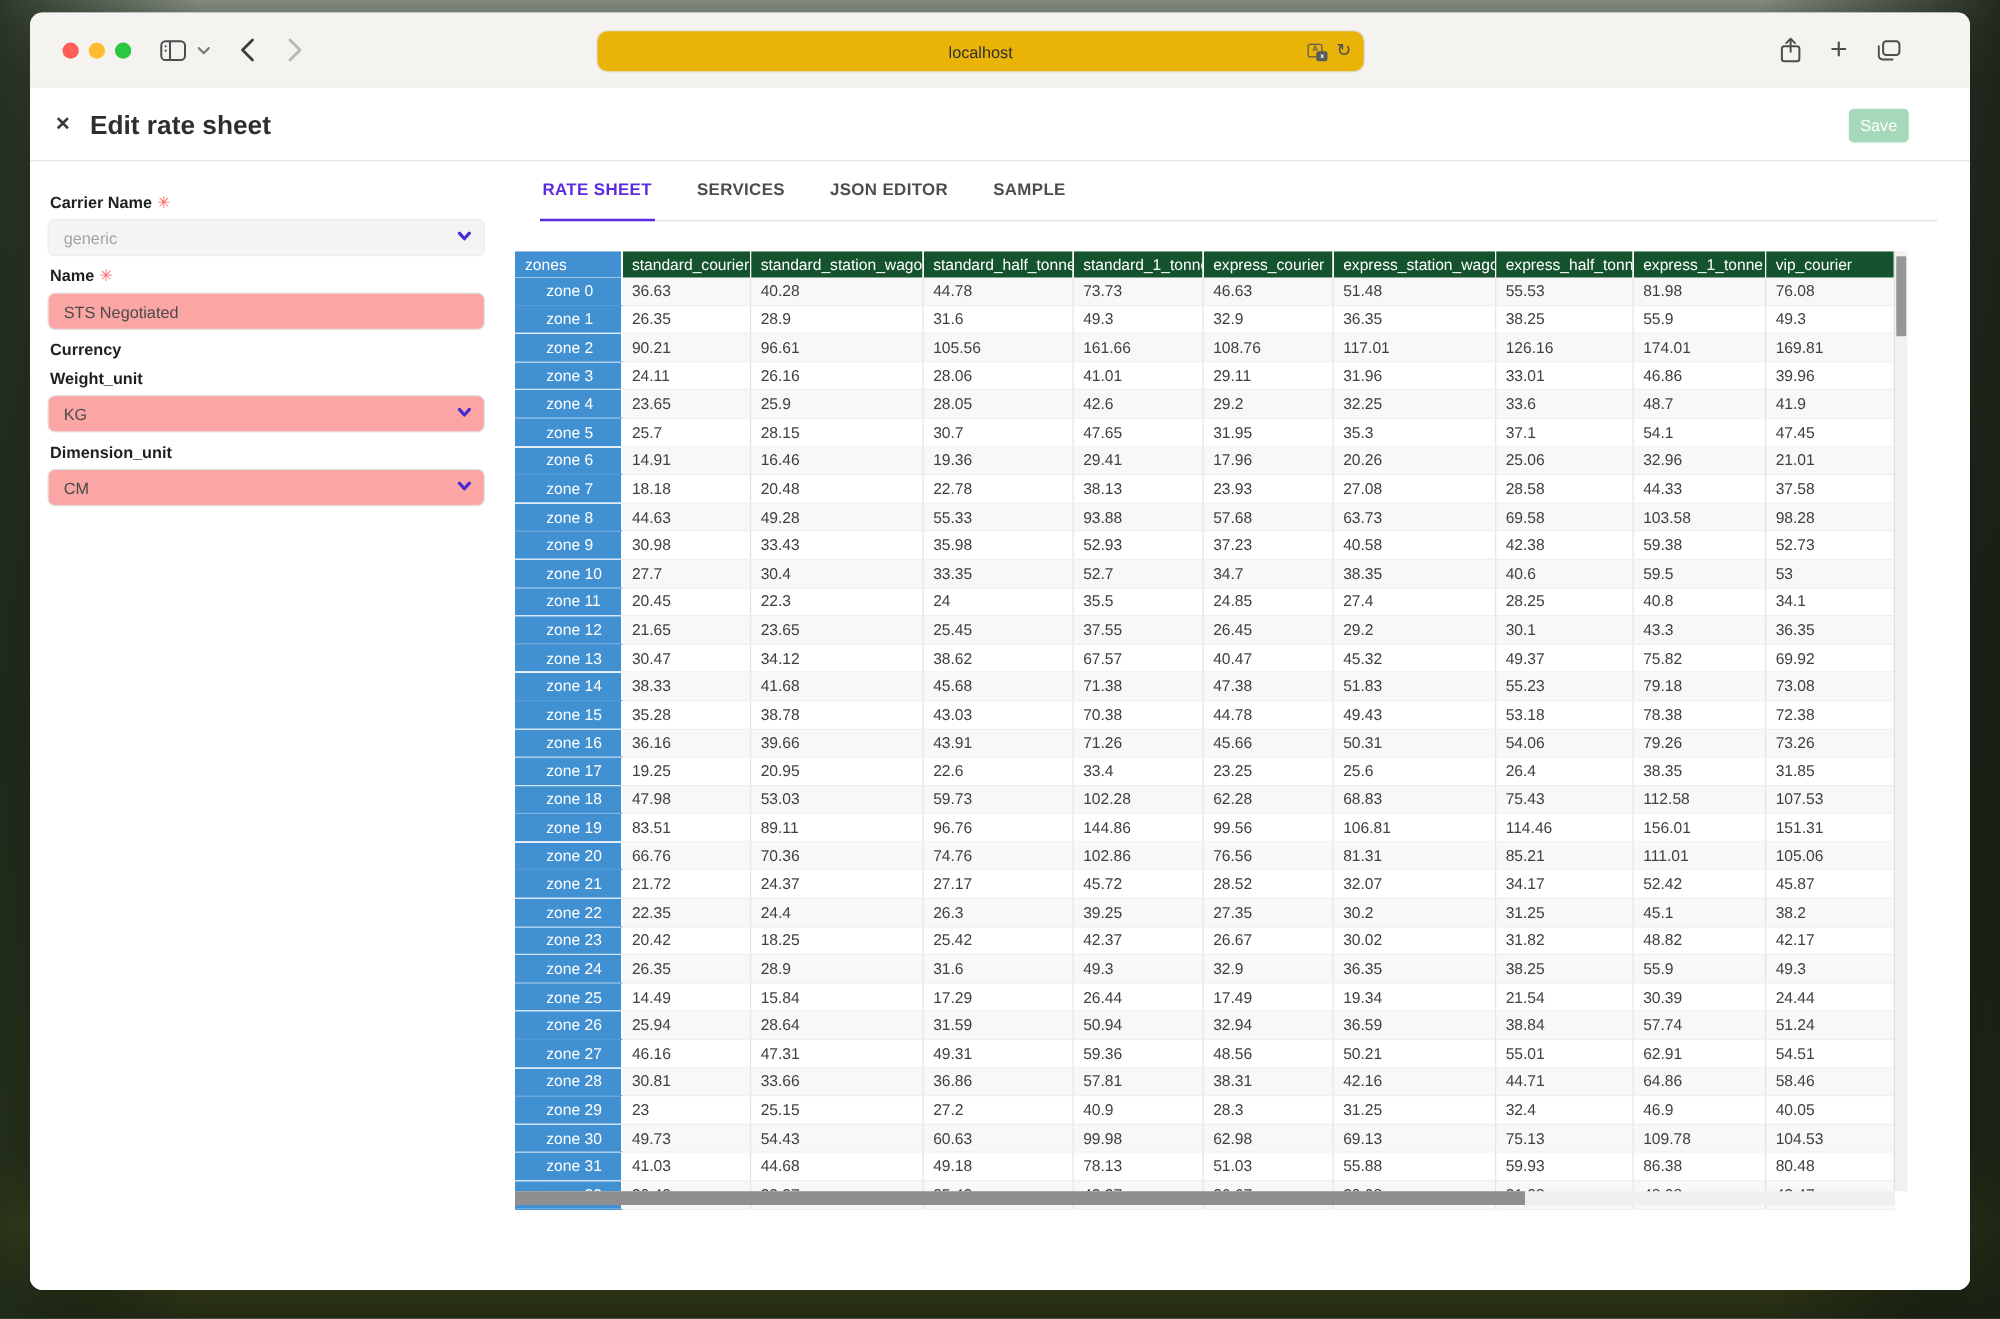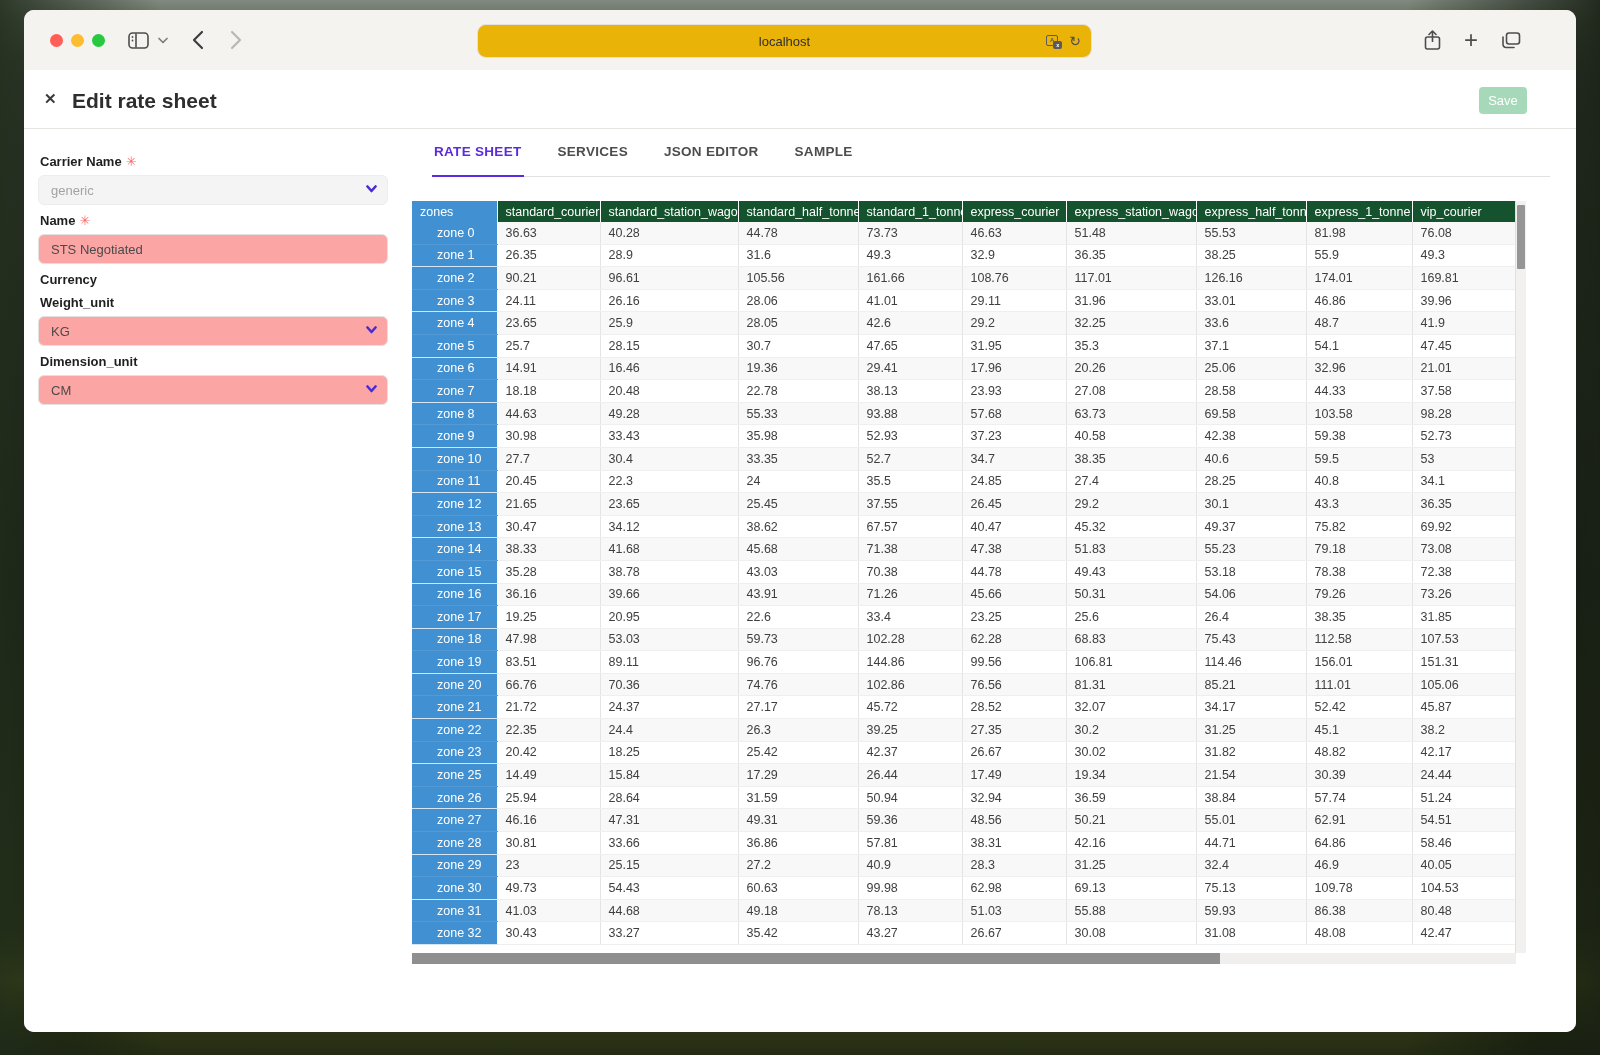--- a/index.html
+++ b/index.html
@@ -487,20 +487,32 @@
                 <td class="dcell">18.25</td>
                 <td class="dcell">25.42</td>
                 <td class="dcell">42.37</td>
                 <td class="dcell">26.67</td>
                 <td class="dcell">30.02</td>
                 <td class="dcell">31.82</td>
                 <td class="dcell">48.82</td>
                 <td class="dcell">42.17</td>
               </tr>
               <tr>
+                <td class="zcell">zone 24</td>
+                <td class="dcell">26.35</td>
+                <td class="dcell">28.9</td>
+                <td class="dcell">31.6</td>
+                <td class="dcell">49.3</td>
+                <td class="dcell">32.9</td>
+                <td class="dcell">36.35</td>
+                <td class="dcell">38.25</td>
+                <td class="dcell">55.9</td>
+                <td class="dcell">49.3</td>
+              </tr>
+              <tr>
                 <td class="zcell">zone 25</td>
                 <td class="dcell">14.49</td>
                 <td class="dcell">15.84</td>
                 <td class="dcell">17.29</td>
                 <td class="dcell">26.44</td>
                 <td class="dcell">17.49</td>
                 <td class="dcell">19.34</td>
                 <td class="dcell">21.54</td>
                 <td class="dcell">30.39</td>
                 <td class="dcell">24.44</td>

